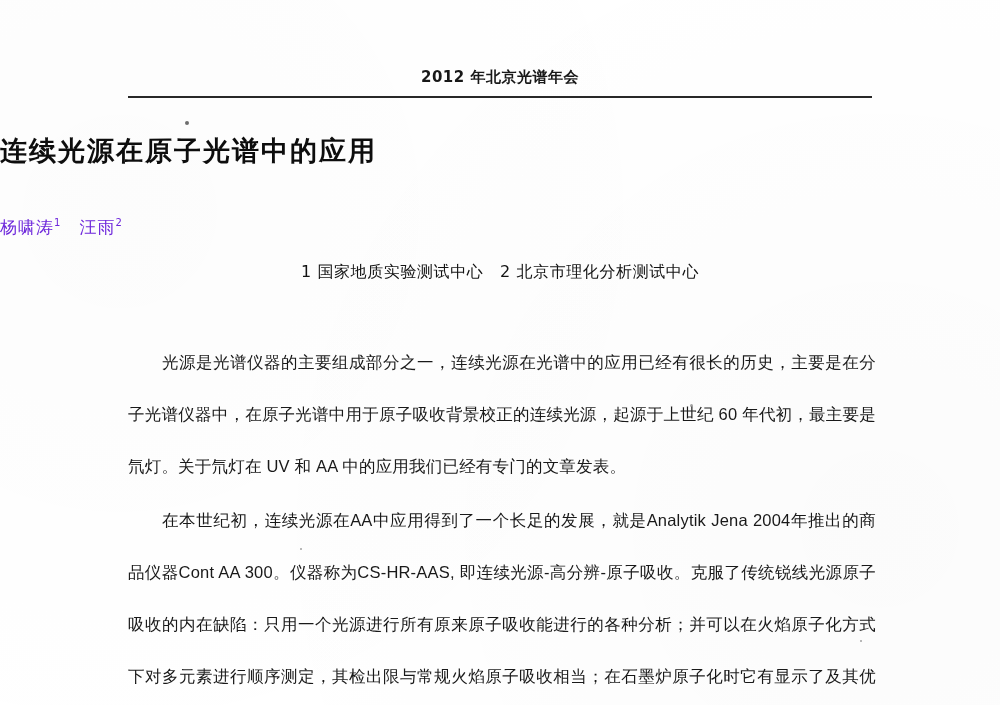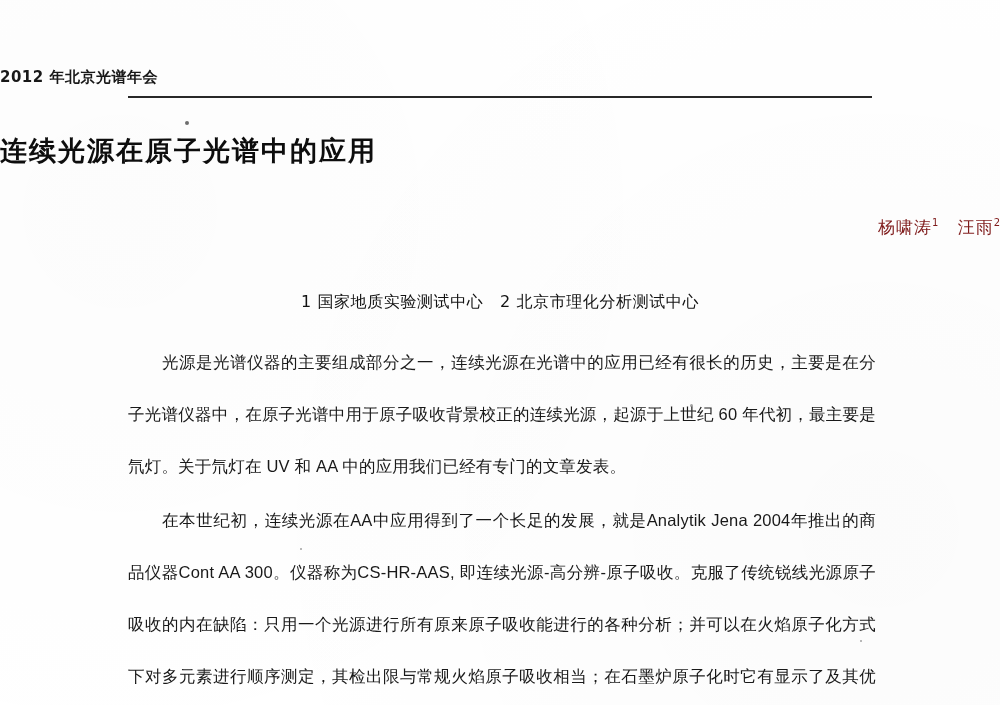--- a/index.html
+++ b/index.html
@@ -31,21 +31,21 @@
     pointer-events: none;
     background:
       radial-gradient(circle at 12% 30%, rgba(0,0,0,0.012), rgba(0,0,0,0) 60%),
       radial-gradient(circle at 88% 75%, rgba(0,0,0,0.015), rgba(0,0,0,0) 65%);
   }
   .running-head {
     position: absolute;
     top: 68px;
     left: 0;
     width: 1000px;
-    text-align: left;
+    text-align: center;
     font-size: 15px;
     letter-spacing: 0.5px;
     font-weight: 600;
     color: #1a1a1a;
     font-family: "DejaVu Sans", "Liberation Sans", sans-serif;
   }
   .rule {
     position: absolute;
     top: 96px;
     left: 128px;
@@ -73,42 +73,41 @@
     font-weight: 700;
     letter-spacing: 2px;
     color: #0f0f0f;
     font-family: "DejaVu Sans", "Liberation Sans", sans-serif;
   }
   .authors {
     position: absolute;
     top: 216px;
     left: 0;
     width: 1000px;
-    text-align: right;
+    text-align: left;
     font-size: 17px;
     letter-spacing: 1px;
-    color: #7f1d1d;
+    color: #6d28d9;
     font-family: "DejaVu Sans", "Liberation Sans", sans-serif;
   }
   .authors .sup {
     font-size: 10px;
     vertical-align: super;
     letter-spacing: 0;
   }
   .affiliations {
     position: absolute;
     top: 262px;
     left: 0;
     width: 1000px;
     text-align: center;
     font-size: 16px;
     letter-spacing: 0.6px;
     color: #141414;
     font-family: "DejaVu Sans", "Liberation Sans", sans-serif;
-    margin-top: 30px;
   }
   .body-text {
     position: absolute;
     top: 336px;
     left: 128px;
     width: 748px;
     font-size: 16.5px;
     line-height: 52px;
     text-align: justify;
     color: #1b1b1b;

